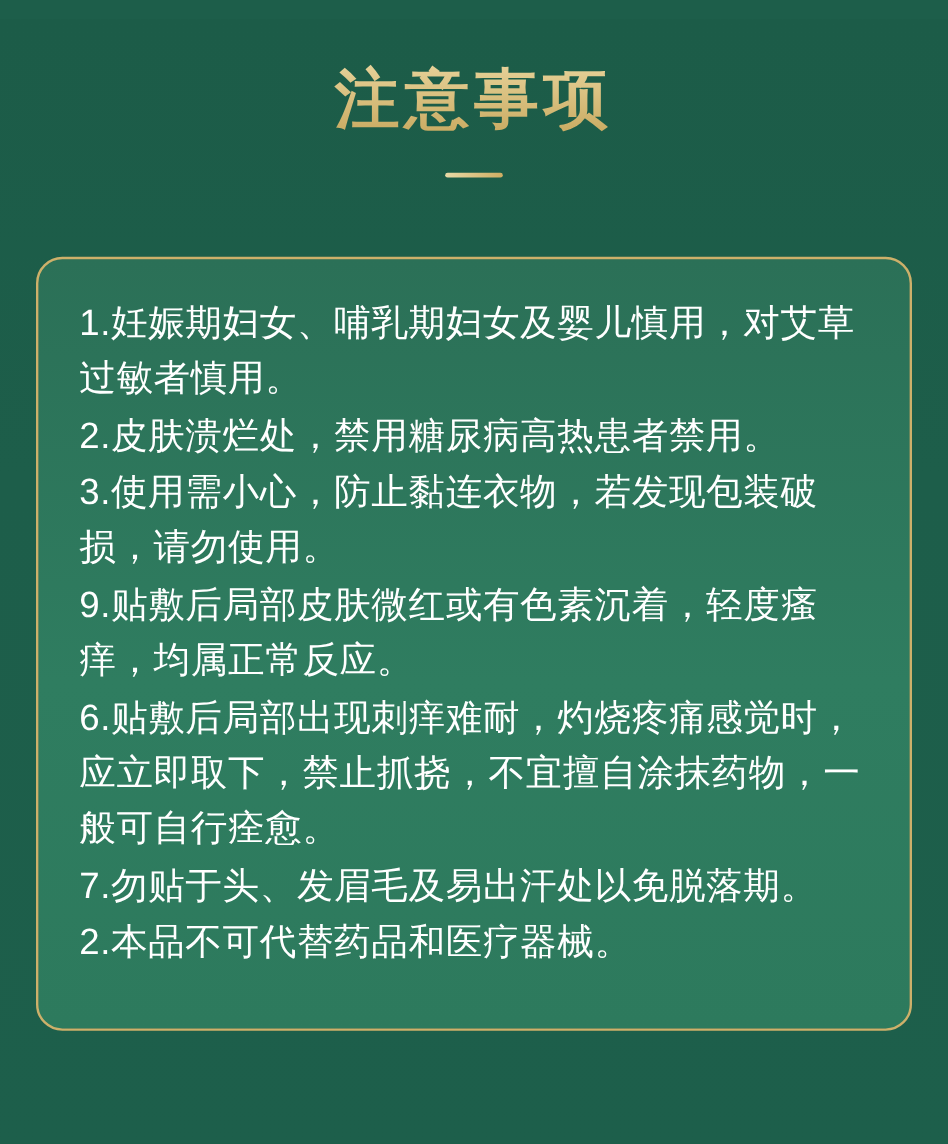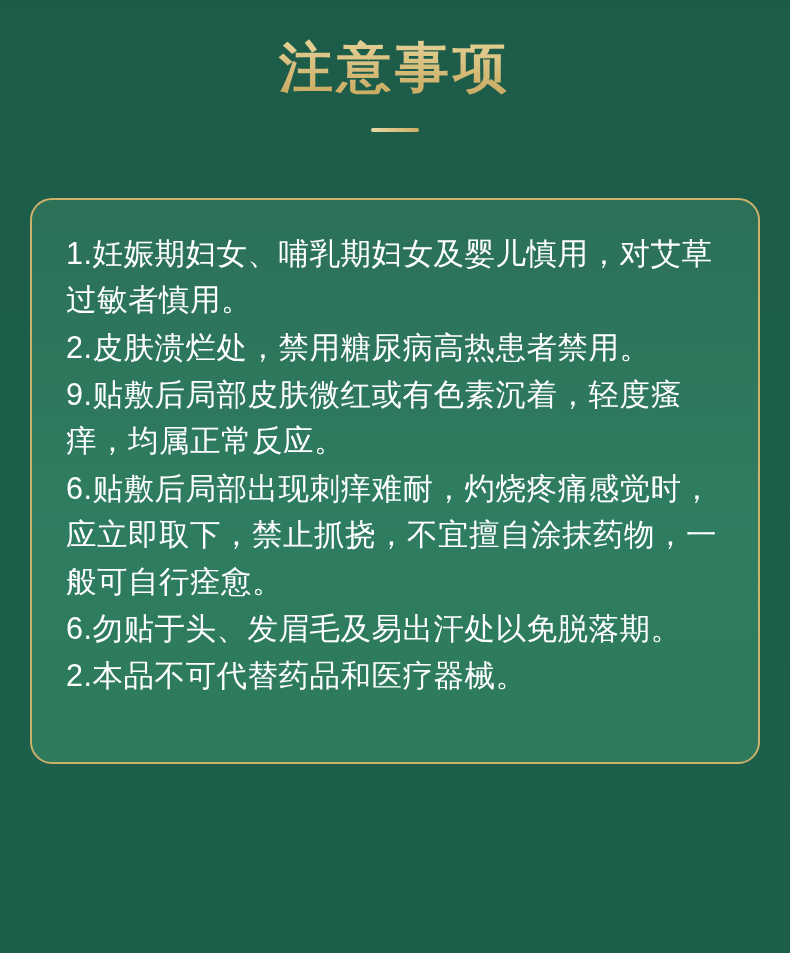--- a/index.html
+++ b/index.html
@@ -14,21 +14,21 @@
     overflow: hidden;
   }
   .page {
     position: relative;
     width: 790px;
     height: 953px;
     background: linear-gradient(180deg, #1c5c48 0%, #1d5e4a 40%, #1d5f4b 100%);
     box-sizing: border-box;
   }
   .title {
-    margin: 0;
+    margin: 16px;
     padding-top: 36px;
     text-align: center;
     font-size: 54px;
     font-weight: bold;
     letter-spacing: 4px;
     line-height: 1.15;
     background: linear-gradient(180deg, #f6e9c0 0%, #e3cd92 45%, #c8a95f 100%);
     -webkit-background-clip: text;
     background-clip: text;
     color: transparent;
@@ -40,21 +40,21 @@
     height: 4px;
     margin: 30px auto 0 auto;
     background: linear-gradient(90deg, #e8d9a6, #cfae63);
     border-radius: 2px;
   }
   .card {
     position: absolute;
     left: 30px;
     top: 198px;
     width: 730px;
-    height: 566px;
+    height: 645px;
     box-sizing: border-box;
     border: 2px solid #cdb06a;
     border-radius: 22px;
     background: linear-gradient(180deg, #2b7057 0%, #2f7d60 55%, #2d7a5d 100%);
     padding: 30px 22px 20px 34px;
     overflow: hidden;
   }
   .notice-list {
     list-style: none;
     margin: 0;
@@ -76,20 +76,21 @@
 <div class="page">
 
   <h1 class="title">注意事项</h1>
 
   <div class="divider"></div>
 
   <div class="card">
     <ul class="notice-list">
       <li class="notice-item">1.妊娠期妇女、哺乳期妇女及婴儿慎用，对艾草过敏者慎用。</li>
       <li class="notice-item">2.皮肤溃烂处，禁用糖尿病高热患者禁用。</li>
+      <li class="notice-item">3.使用需小心，防止黏连衣物，若发现包装破损，请勿使用。</li>
       <li class="notice-item">9.贴敷后局部皮肤微红或有色素沉着，轻度瘙痒，均属正常反应。</li>
       <li class="notice-item">6.贴敷后局部出现刺痒难耐，灼烧疼痛感觉时，应立即取下，禁止抓挠，不宜擅自涂抹药物，一般可自行痊愈。</li>
-      <li class="notice-item">6.勿贴于头、发眉毛及易出汗处以免脱落期。</li>
+      <li class="notice-item">7.勿贴于头、发眉毛及易出汗处以免脱落期。</li>
       <li class="notice-item">2.本品不可代替药品和医疗器械。</li>
     </ul>
   </div>
 
 </div>
 
 </body></html>

